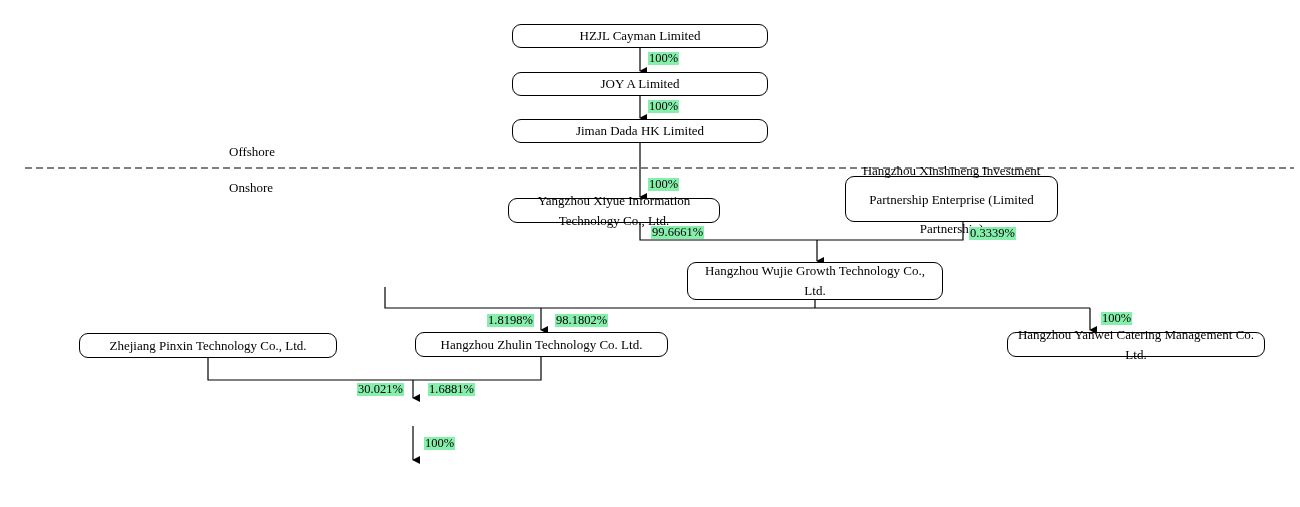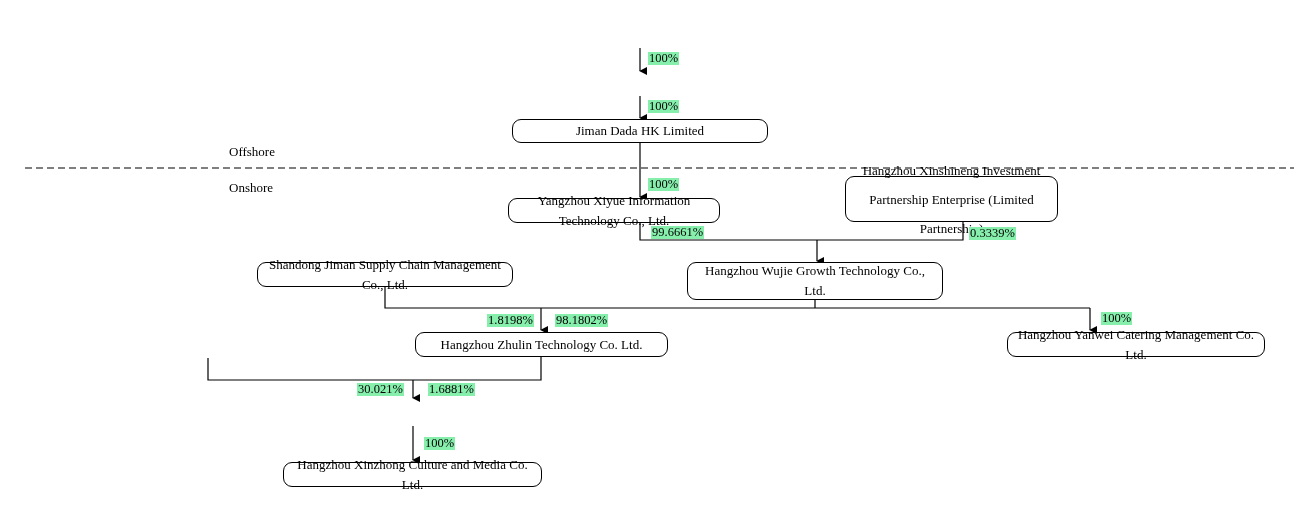--- a/index.html
+++ b/index.html
@@ -70,28 +70,29 @@
 
     <path d="M208 358 V380 H541 V357" fill="none" stroke="#000" stroke-width="1.2"></path>
     <line x1="413" y1="380" x2="413" y2="398" stroke="#000" stroke-width="1.2" marker-end="url(#ah)"></line>
 
     <line x1="413" y1="426" x2="413" y2="460" stroke="#000" stroke-width="1.2" marker-end="url(#ah)"></line>
   </svg>
 
   <span class="section" style="left:229px;top:144px">Offshore</span>
   <span class="section" style="left:229px;top:180px">Onshore</span>
 
+  <div class="node" style="left:512px;top:24px;width:256px;height:24px">HZJL Cayman Limited</div>
+  <div class="node" style="left:512px;top:72px;width:256px;height:24px">JOY A Limited</div>
   <div class="node" style="left:512px;top:119px;width:256px;height:24px">Jiman Dada HK Limited</div>
   <div class="node" style="left:508px;top:198px;width:212px;height:25px">Yangzhou Xiyue Information Technology Co., Ltd.</div>
   <div class="node" style="left:845px;top:176px;width:213px;height:46px;line-height:29px;padding:1px 14px">Hangzhou Xinshineng Investment Partnership Enterprise (Limited Partnership)</div>
-  <div class="node" style="left:257px;top:262px;width:256px;height:25px">Shandong Jiman Supply Chain Management Co., Ltd.</div>
   <div class="node" style="left:687px;top:262px;width:256px;height:38px">Hangzhou Wujie Growth Technology Co., Ltd.</div>
+  <div class="node" style="left:79px;top:333px;width:258px;height:25px">Zhejiang Pinxin Technology Co., Ltd.</div>
   <div class="node" style="left:415px;top:332px;width:253px;height:25px">Hangzhou Zhulin Technology Co. Ltd.</div>
   <div class="node" style="left:1007px;top:332px;width:258px;height:25px">Hangzhou Yanwei Catering Management Co. Ltd.</div>
-  <div class="node" style="left:283px;top:462px;width:259px;height:25px">Hangzhou Xinzhong Culture and Media Co. Ltd.</div>
 
   <span class="pct" style="left:648px;top:52px">100%</span>
   <span class="pct" style="left:648px;top:100px">100%</span>
   <span class="pct" style="left:648px;top:178px">100%</span>
   <span class="pct" style="left:651px;top:226px">99.6661%</span>
   <span class="pct" style="left:969px;top:227px">0.3339%</span>
   <span class="pct" style="left:487px;top:314px">1.8198%</span>
   <span class="pct" style="left:555px;top:314px">98.1802%</span>
   <span class="pct" style="left:1101px;top:312px">100%</span>
   <span class="pct" style="left:357px;top:383px">30.021%</span>

